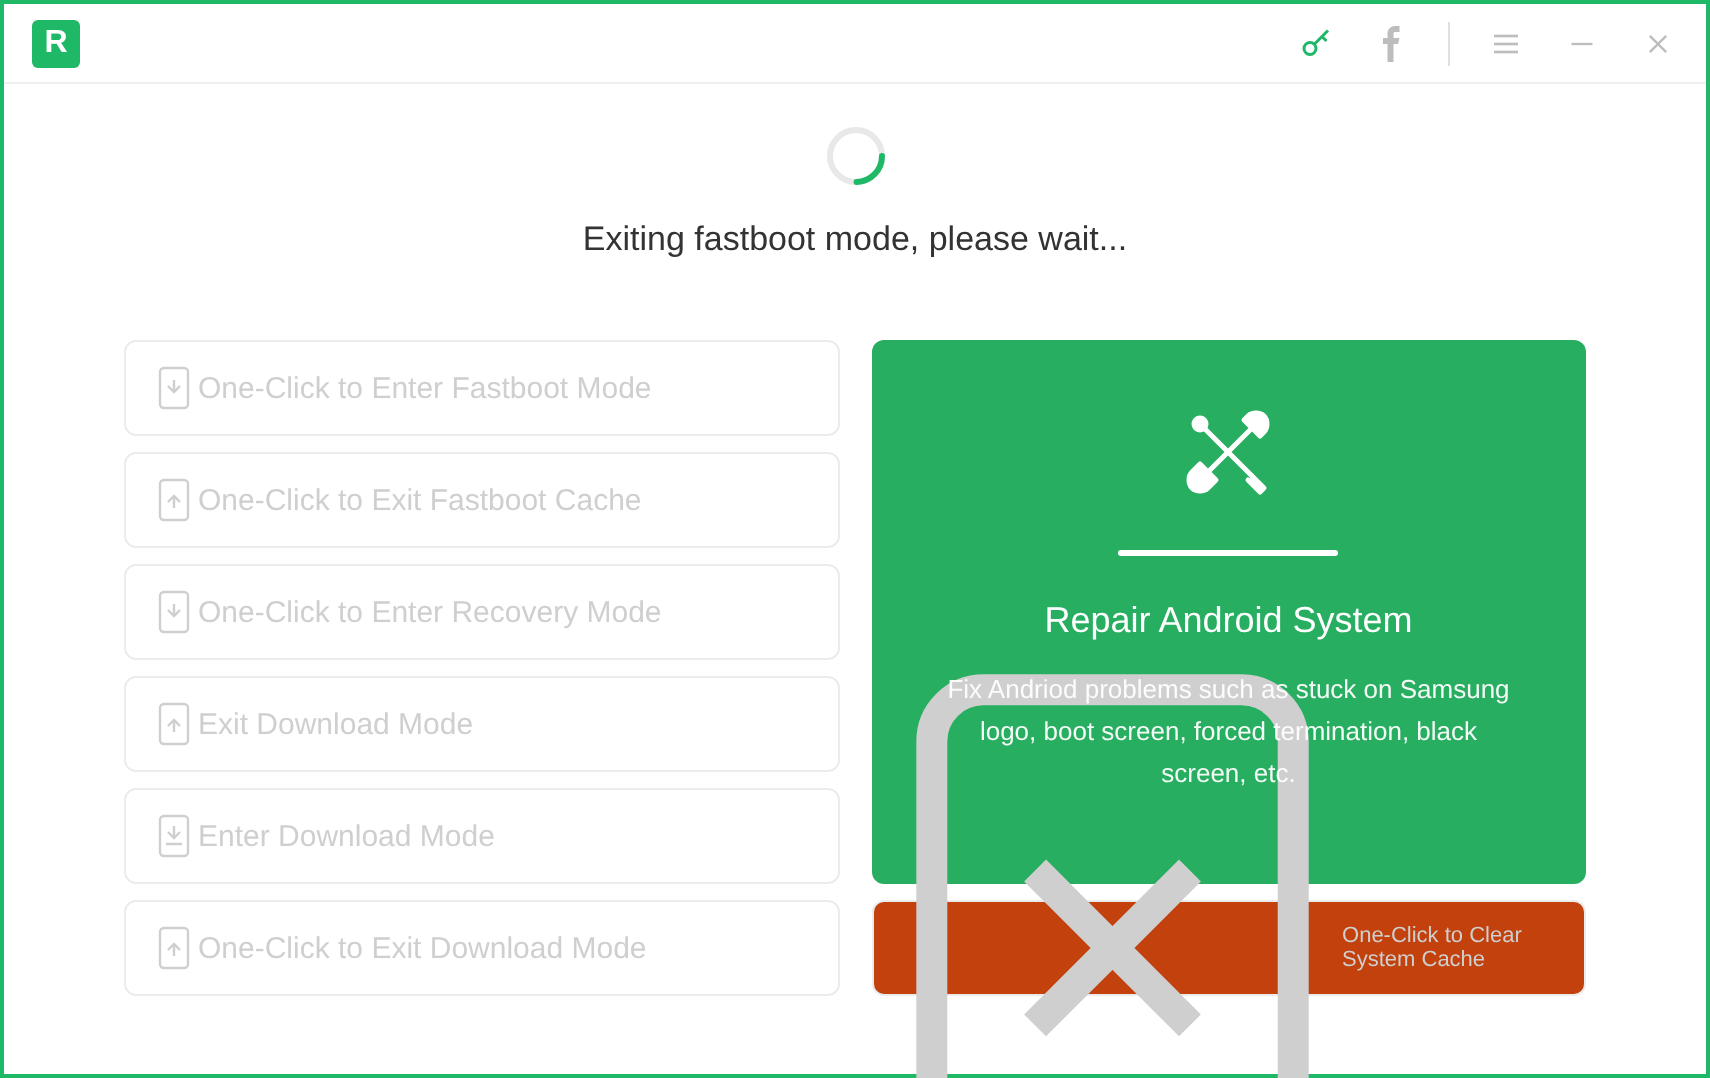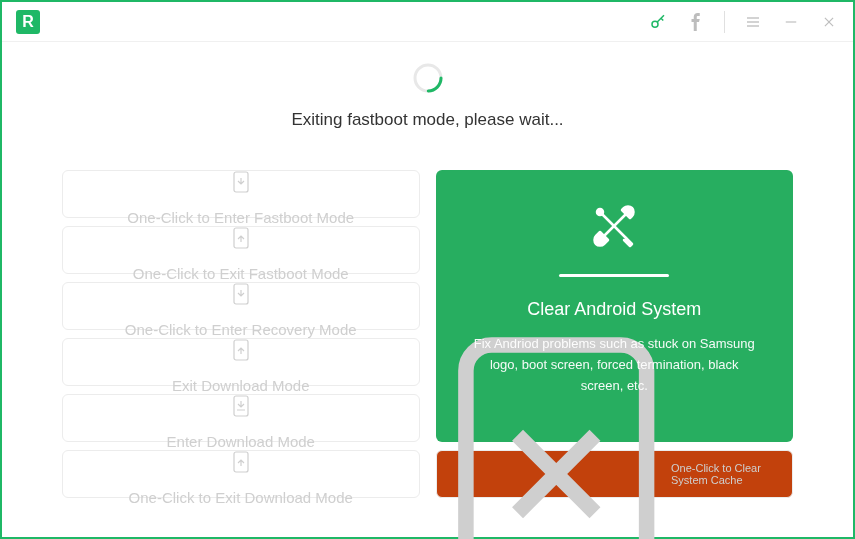--- a/index.html
+++ b/index.html
@@ -116,25 +116,24 @@
       gap: 8px;
     }
     .option-btn {
       height: 48px;
       border: 1px solid #ececec;
       border-radius: 6px;
       background: #fff;
       display: flex;
       align-items: center;
       padding: 0 16px;
-      gap: 16px;
+      gap: 4px;
       cursor: pointer;
       color: #cfcfcf;
       font-size: 15px;
-      flex-direction: column;
     }
     .option-btn .phone-icon {
       width: 16px;
       height: 22px;
       flex-shrink: 0;
     }
     .repair-card {
       background: #27ae60;
       border-radius: 6px;
       color: #fff;
@@ -243,21 +242,21 @@
             <rect x="1" y="1" width="14" height="20" rx="2"></rect>
             <path d="M8 7 L8 13 M5 10 L8 13 L11 10"></path>
           </svg>
           <span>One-Click to Enter Fastboot Mode</span>
         </div>
         <div class="option-btn">
           <svg class="phone-icon" viewBox="0 0 16 22" fill="none" stroke="currentColor" stroke-width="1.2">
             <rect x="1" y="1" width="14" height="20" rx="2"></rect>
             <path d="M8 15 L8 9 M5 12 L8 9 L11 12"></path>
           </svg>
-          <span>One-Click to Exit Fastboot Mode</span>
+          <span>One-Click to Exit Fastboot Cache</span>
         </div>
         <div class="option-btn">
           <svg class="phone-icon" viewBox="0 0 16 22" fill="none" stroke="currentColor" stroke-width="1.2">
             <rect x="1" y="1" width="14" height="20" rx="2"></rect>
             <path d="M8 7 L8 13 M5 10 L8 13 L11 10"></path>
           </svg>
           <span>One-Click to Enter Recovery Mode</span>
         </div>
         <div class="option-btn">
           <svg class="phone-icon" viewBox="0 0 16 22" fill="none" stroke="currentColor" stroke-width="1.2">
@@ -288,21 +287,21 @@
             <svg width="56" height="56" viewBox="0 0 56 56" fill="none" stroke="#fff" stroke-width="2.5" stroke-linecap="round" stroke-linejoin="round">
               <path d="M38 10 C40 8 44 8 46 10 C48 12 48 16 46 18 L44 20 L36 12 L38 10 Z" fill="#fff"></path>
               <line x1="40" y1="16" x2="18" y2="38"></line>
               <path d="M14 34 L22 42 L18 46 C16 48 12 48 10 46 C8 44 8 40 10 38 L14 34 Z" fill="#fff"></path>
               <line x1="16" y1="16" x2="40" y2="40"></line>
               <circle cx="14" cy="14" r="3" fill="#fff"></circle>
               <path d="M40 40 L46 46 L44 48 L38 42" fill="#fff"></path>
             </svg>
           </div>
           <div class="repair-divider"></div>
-          <div class="repair-title">Clear Android System</div>
+          <div class="repair-title">Repair Android System</div>
           <div class="repair-desc">Fix Andriod problems such as stuck on Samsung logo, boot screen, forced termination, black screen, etc.</div>
         </div>
         <div class="cache-btn">
           <svg class="phone-icon" viewBox="0 0 16 22" fill="none" stroke="currentColor" stroke-width="1.2">
             <rect x="1" y="1" width="14" height="20" rx="2"></rect>
             <path d="M5 8 L11 14 M11 8 L5 14"></path>
           </svg>
           <span>One-Click to Clear System Cache</span>
         </div>
       </div>

